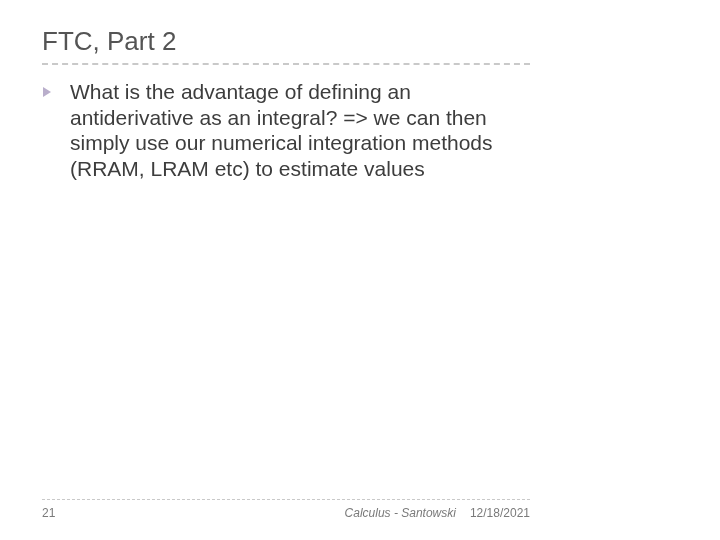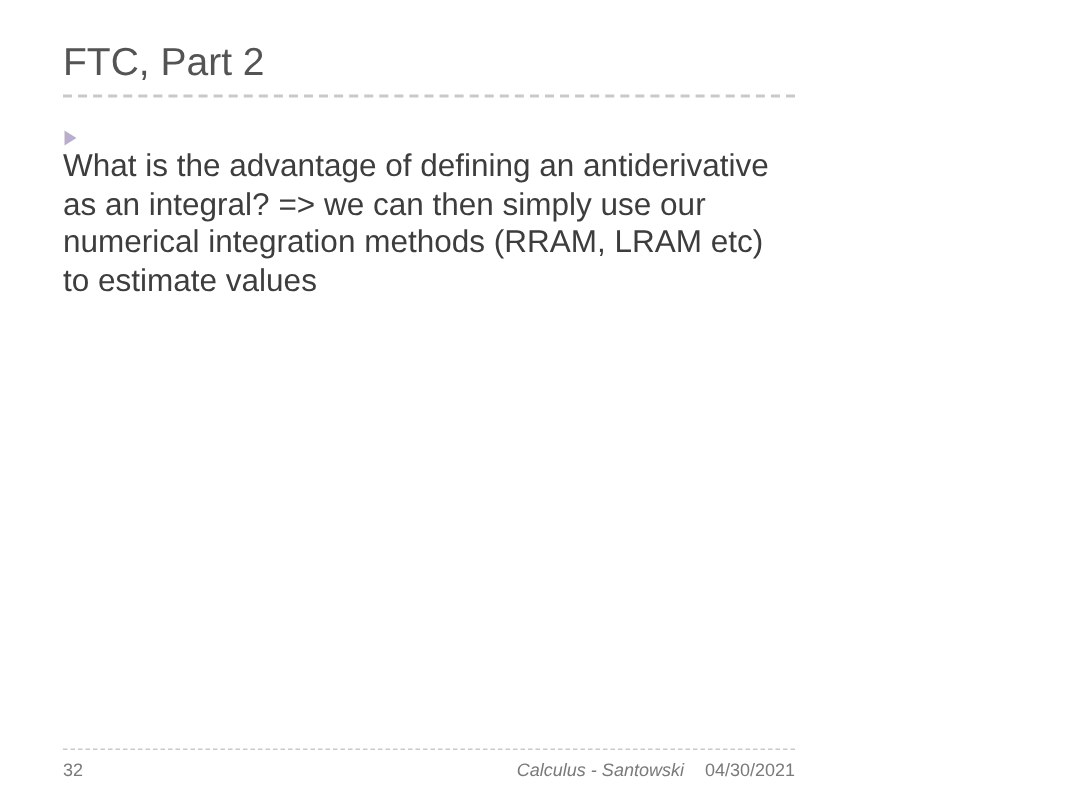--- a/index.html
+++ b/index.html
@@ -32,21 +32,20 @@
   }
   .body {
     font-size: 21px;
     line-height: 1.22;
     color: #3d3d3d;
   }
   .bullet {
     display: flex;
     align-items: flex-start;
     margin-bottom: 22px;
-    flex-direction: column;
   }
   .bullet-icon {
     flex: 0 0 auto;
     width: 12px;
     height: 12px;
     margin-top: 7px;
     margin-right: 16px;
     position: relative;
   }
   .bullet-icon svg {
@@ -109,20 +108,20 @@
       </span>
       <span class="bullet-text">What is the advantage of defining an antiderivative as an integral? =&gt; we can then simply use our numerical integration methods (RRAM, LRAM etc) to estimate values</span>
     </div>
 
 
   </div>
 
   <div class="footer">
     <hr class="footer-rule">
     <div class="footer-row">
-      <span class="footer-page">32</span>
+      <span class="footer-page">21</span>
       <span class="footer-spacer"></span>
       <span class="footer-course">Calculus - Santowski</span>
-      <span class="footer-date">04/30/2021</span>
+      <span class="footer-date">12/18/2021</span>
     </div>
   </div>
 
 </div>
 
 </body></html>

